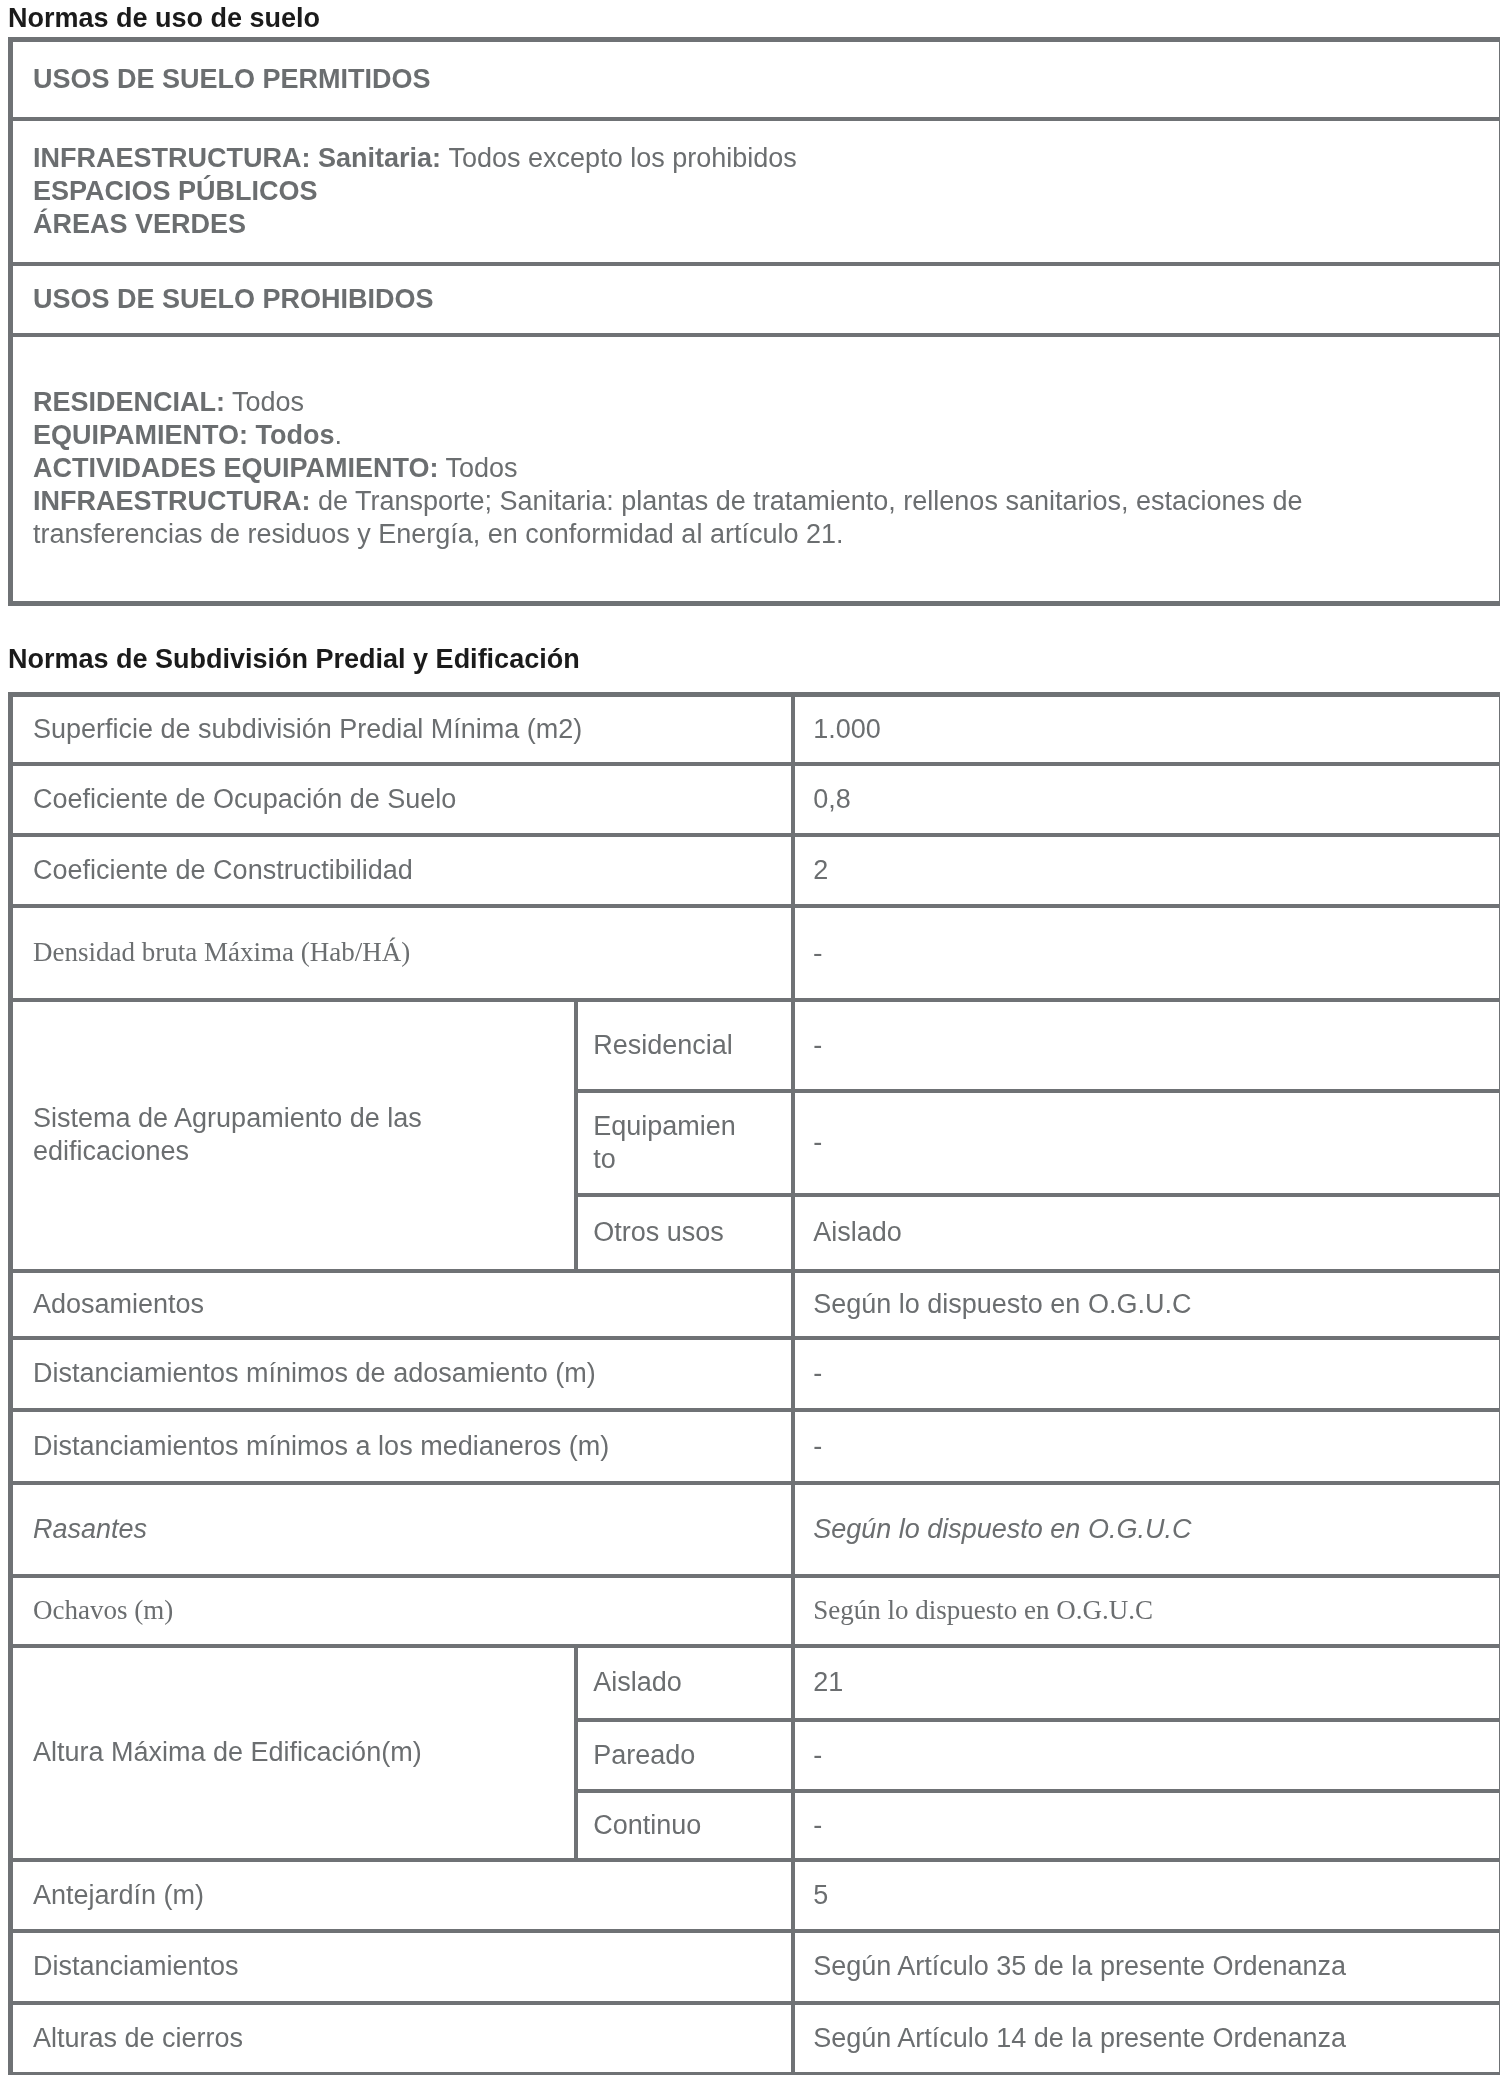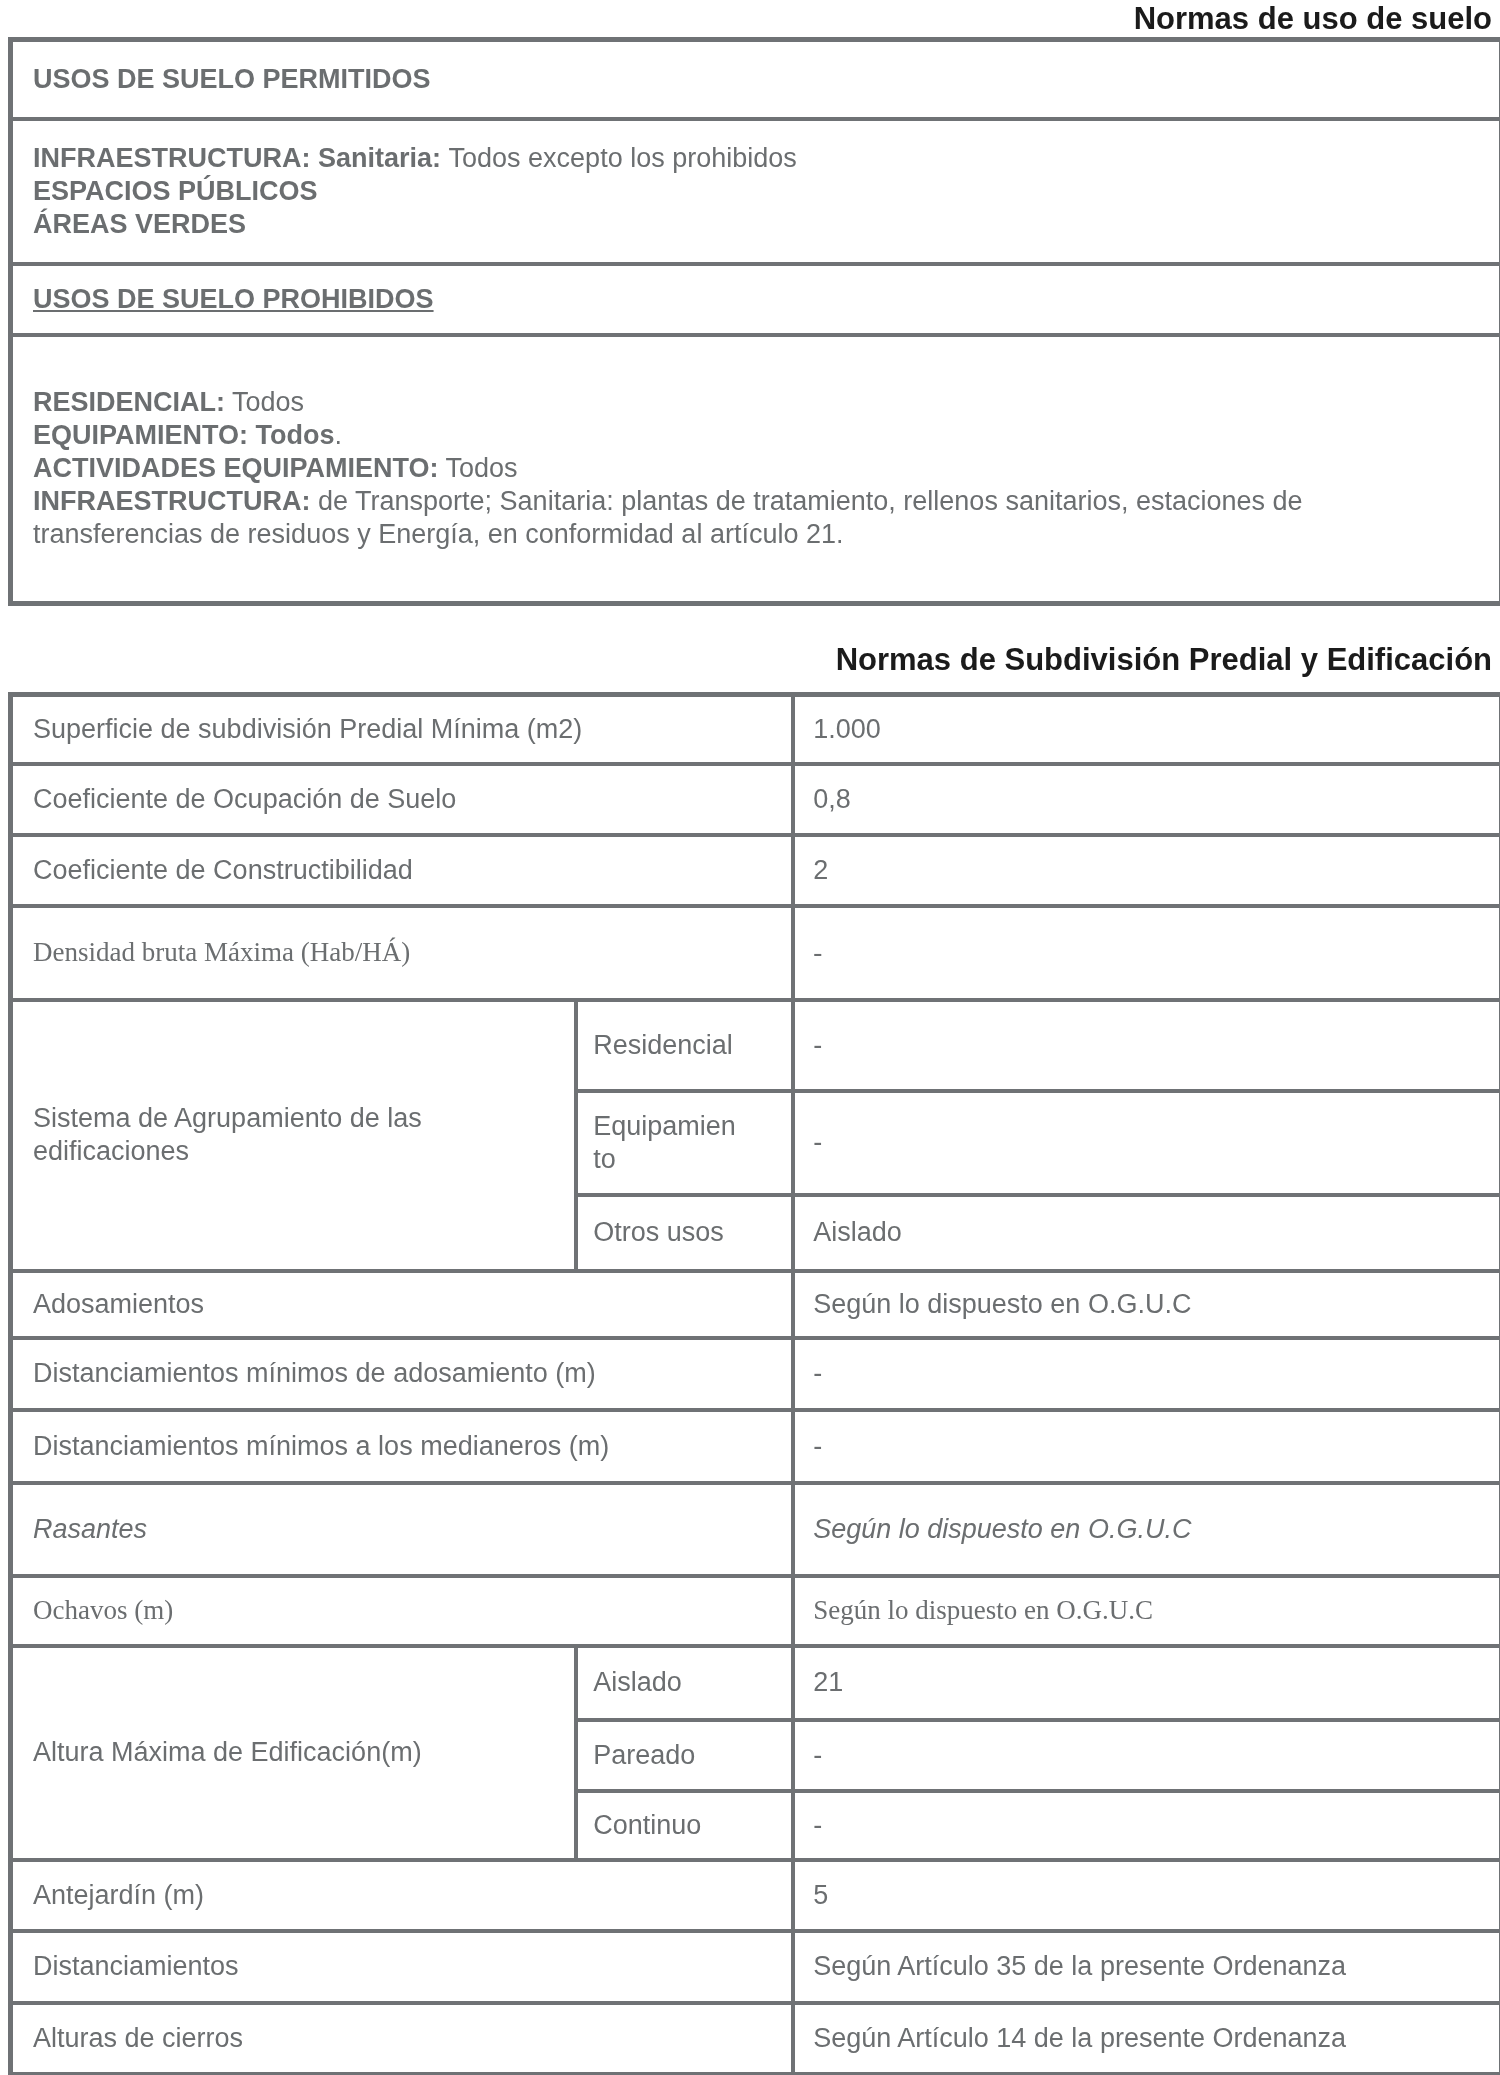--- a/index.html
+++ b/index.html
@@ -11,24 +11,24 @@
   body{
     width:1500px;
     font-family:"Liberation Sans","DejaVu Sans",sans-serif;
     color:var(--text);
     font-size:27px;
     -webkit-font-smoothing:antialiased;
   }
   .page{width:1484px;padding:3px 8px 0 8px;}
 
   .doc-title{
-    text-align:right;
+    text-align:left;
     font-weight:bold;
     color:var(--title);
-    font-size:31px;
+    font-size:27px;
     line-height:31px;
     margin:0;
   }
   .title-top{margin-bottom:3px;}
   .title-mid{margin:38px 0 17px 0;}
 
   table{
     border-collapse:collapse;
     width:1496px;
     table-layout:fixed;
@@ -39,21 +39,21 @@
     vertical-align:middle;
     line-height:33px;
     overflow:hidden;
   }
 
   
   .t1 td{padding:0 20px;}
   .t1 .hdr{font-weight:bold;}
   .t1 .rh1{height:79px;}
   .t1 .rc1{height:145px;}
-  .t1 .rh2{height:71px;text-decoration:underline;}
+  .t1 .rh2{height:71px;}
   .t1 .rc2{height:269px;}
   .tline{line-height:33px;}
   .tline .b{font-weight:bold;}
   .tline .i{}
 
   
   .t2 col.cA{width:563px;}
   .t2 col.cB{width:216px;}
   .t2 col.cC{width:705px;}
   .t2 td.lab{padding:0 20px;}

